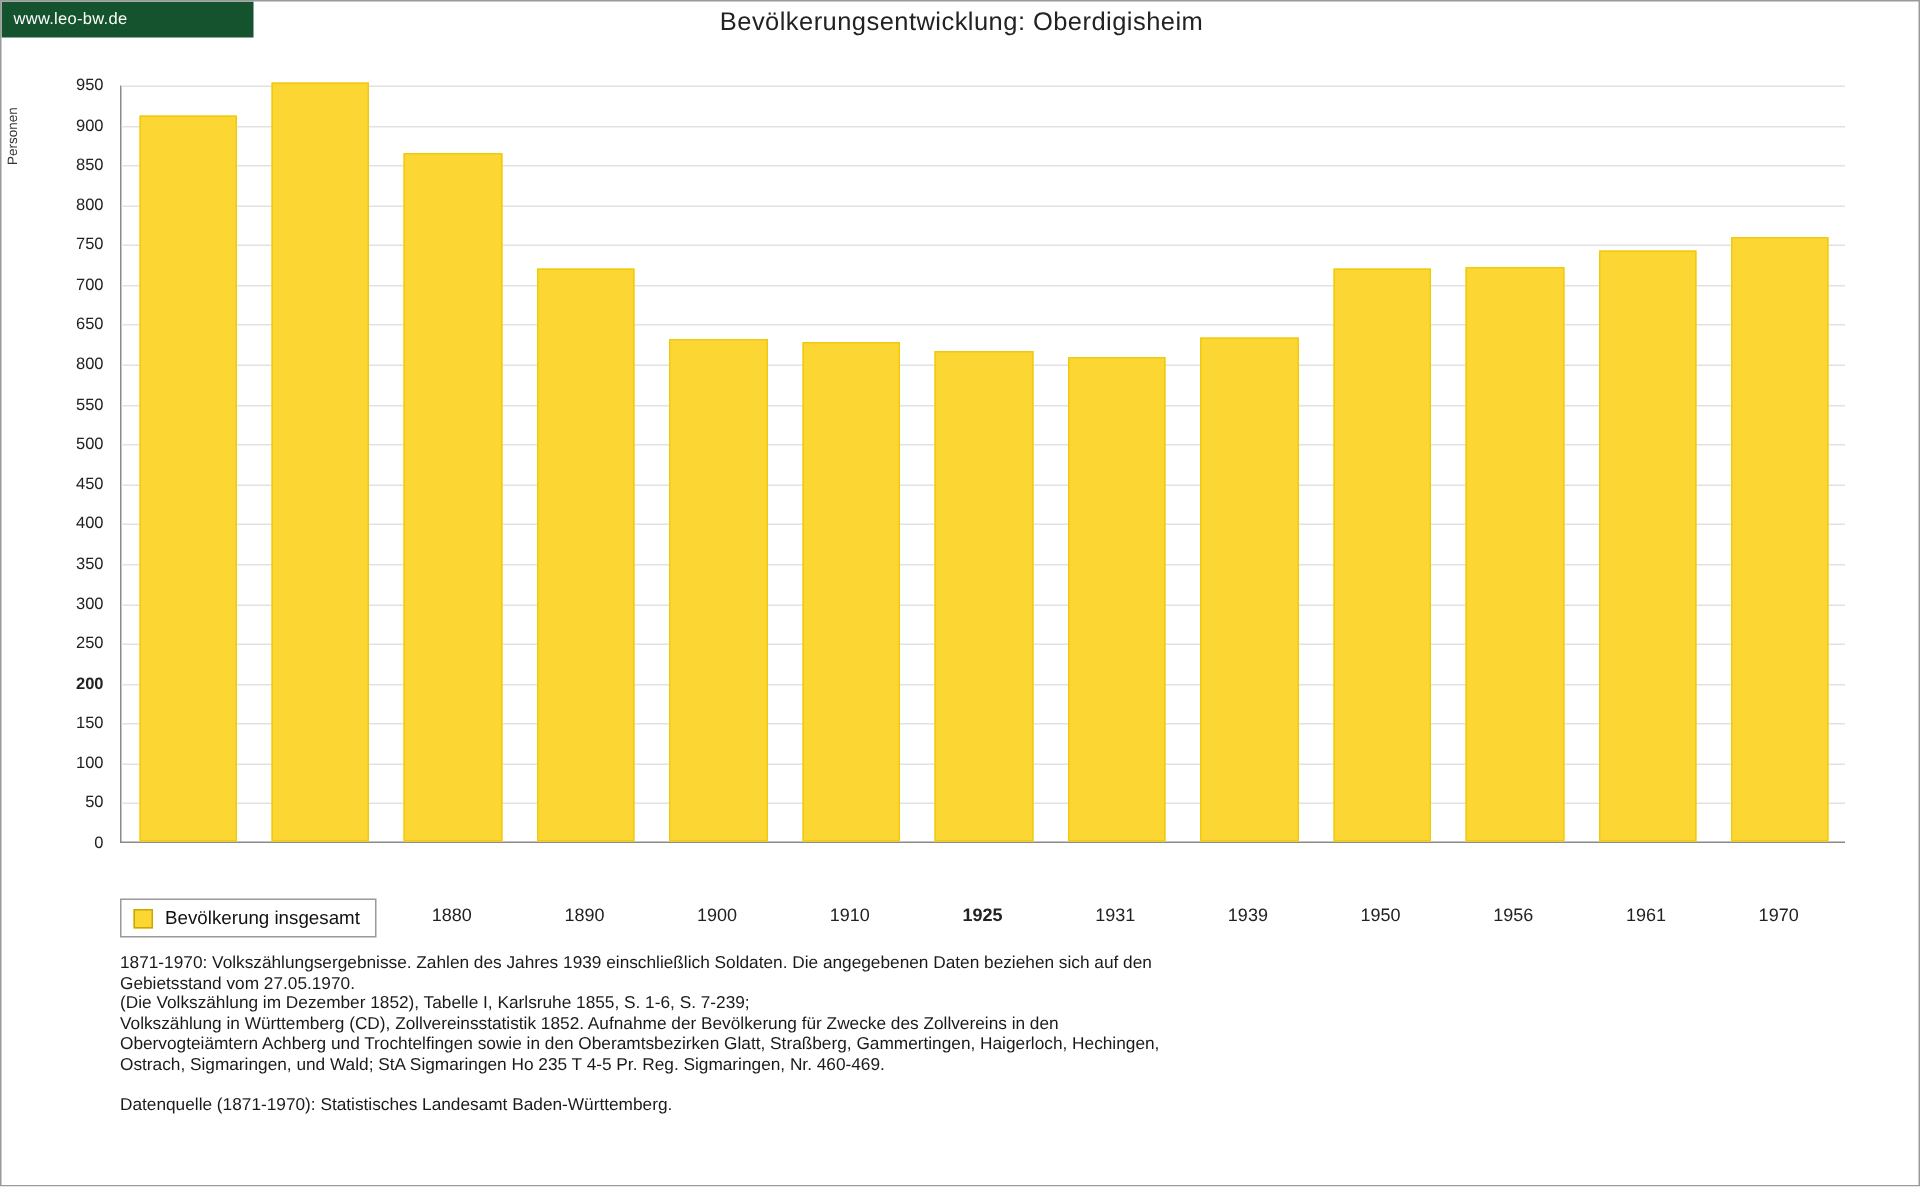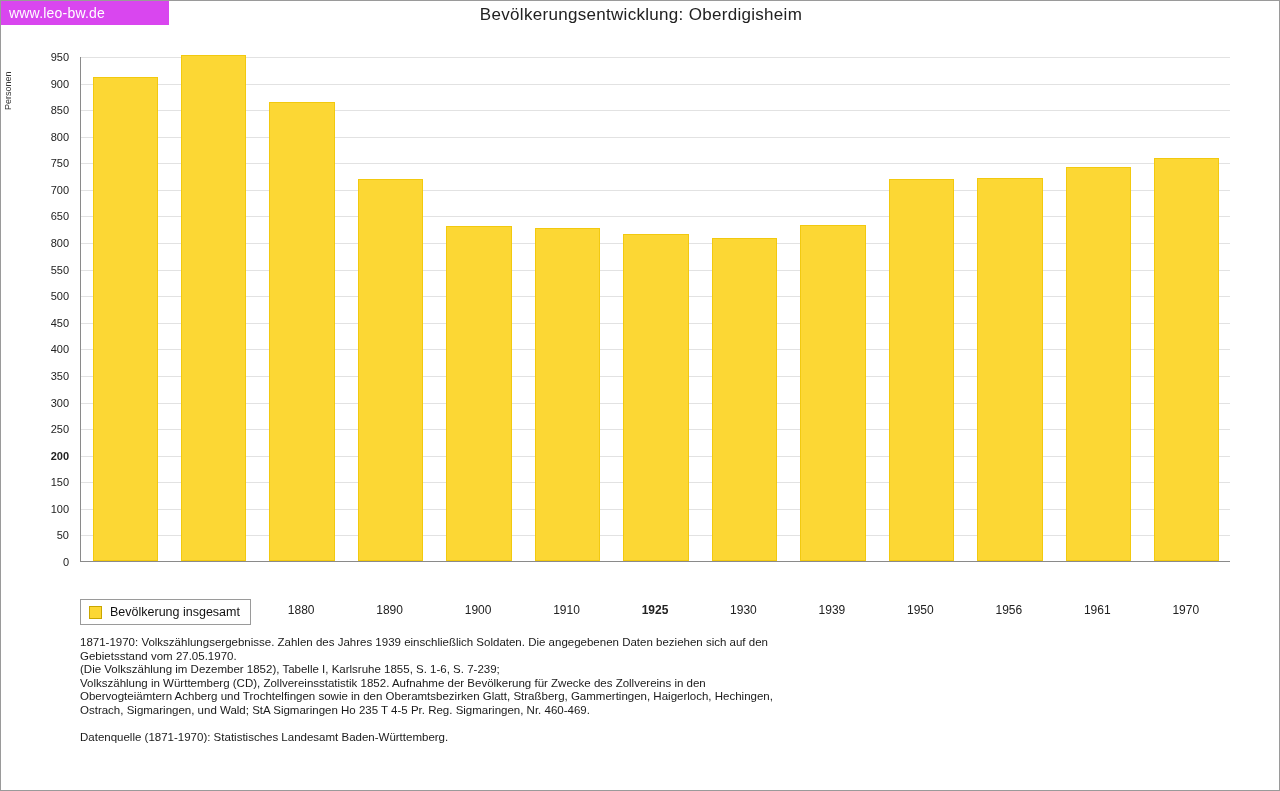--- a/index.html
+++ b/index.html
@@ -17,23 +17,23 @@
     box-sizing: border-box;
     overflow: hidden;
   }
   
   #watermark {
     position: absolute;
     left: 0;
     top: 0;
     width: 168px;
     height: 24px;
-    background: #d946ef;
+    background: #14532d;
     color: #ffffff;
-    font-size: 14px;
+    font-size: 11px;
     line-height: 24px;
     padding-left: 8px;
     box-sizing: border-box;
     letter-spacing: 0.2px;
   }
   
   #chart-title {
     position: absolute;
     left: 0;
     top: 4px;
@@ -237,21 +237,21 @@
   </div>
 
   <div id="xlabels">
       <div style="left: 44.2308px;">1852</div>
       <div style="left: 132.692px;">1871</div>
       <div style="left: 221.154px;">1880</div>
       <div style="left: 309.615px;">1890</div>
       <div style="left: 398.077px;">1900</div>
       <div style="left: 486.538px;">1910</div>
       <div style="left: 575px; font-weight: bold;">1925</div>
-      <div style="left: 663.462px;">1930</div>
+      <div style="left: 663.462px;">1931</div>
       <div style="left: 751.923px;">1939</div>
       <div style="left: 840.385px;">1950</div>
       <div style="left: 928.846px;">1956</div>
       <div style="left: 1017.31px;">1961</div>
       <div style="left: 1105.77px;">1970</div>
     </div>
 
   <div id="legend">
     <span class="swatch"></span>
     <span class="legend-text">Bevölkerung insgesamt</span>

